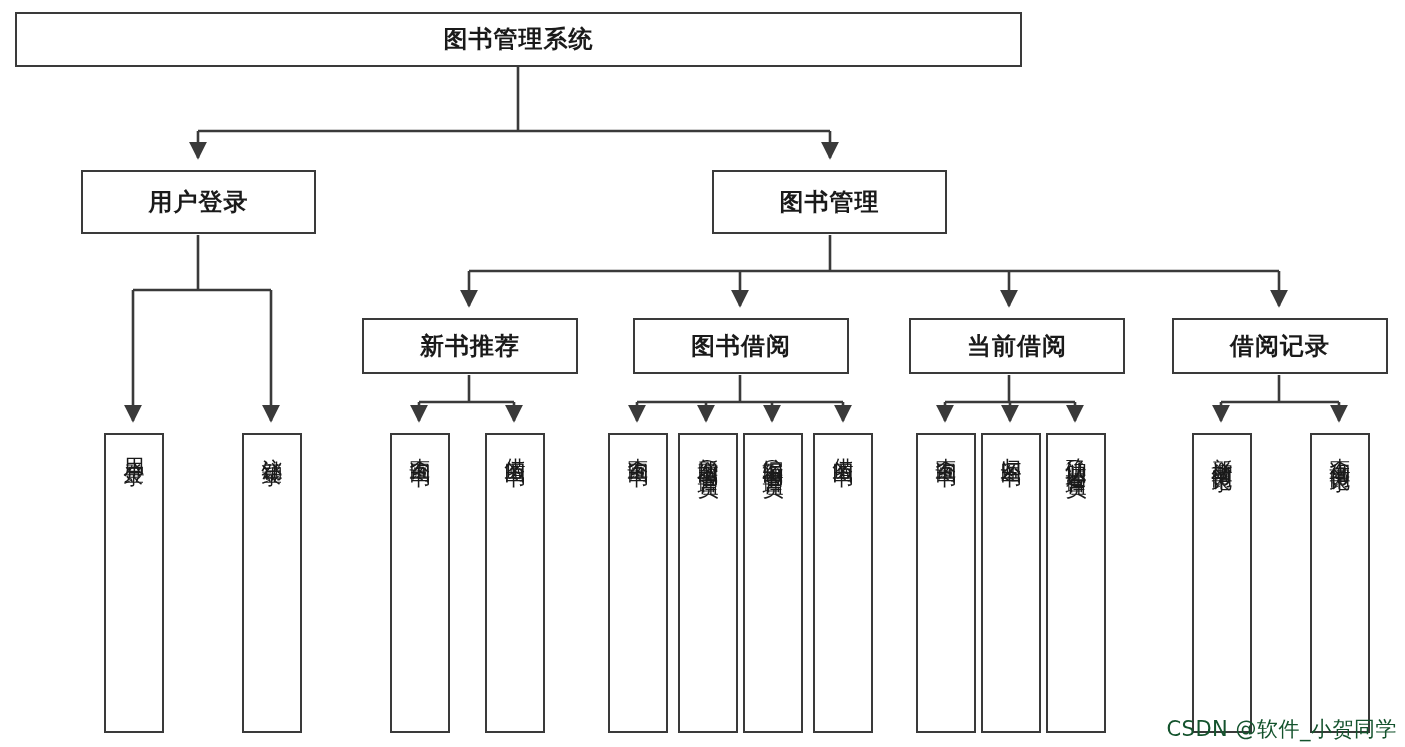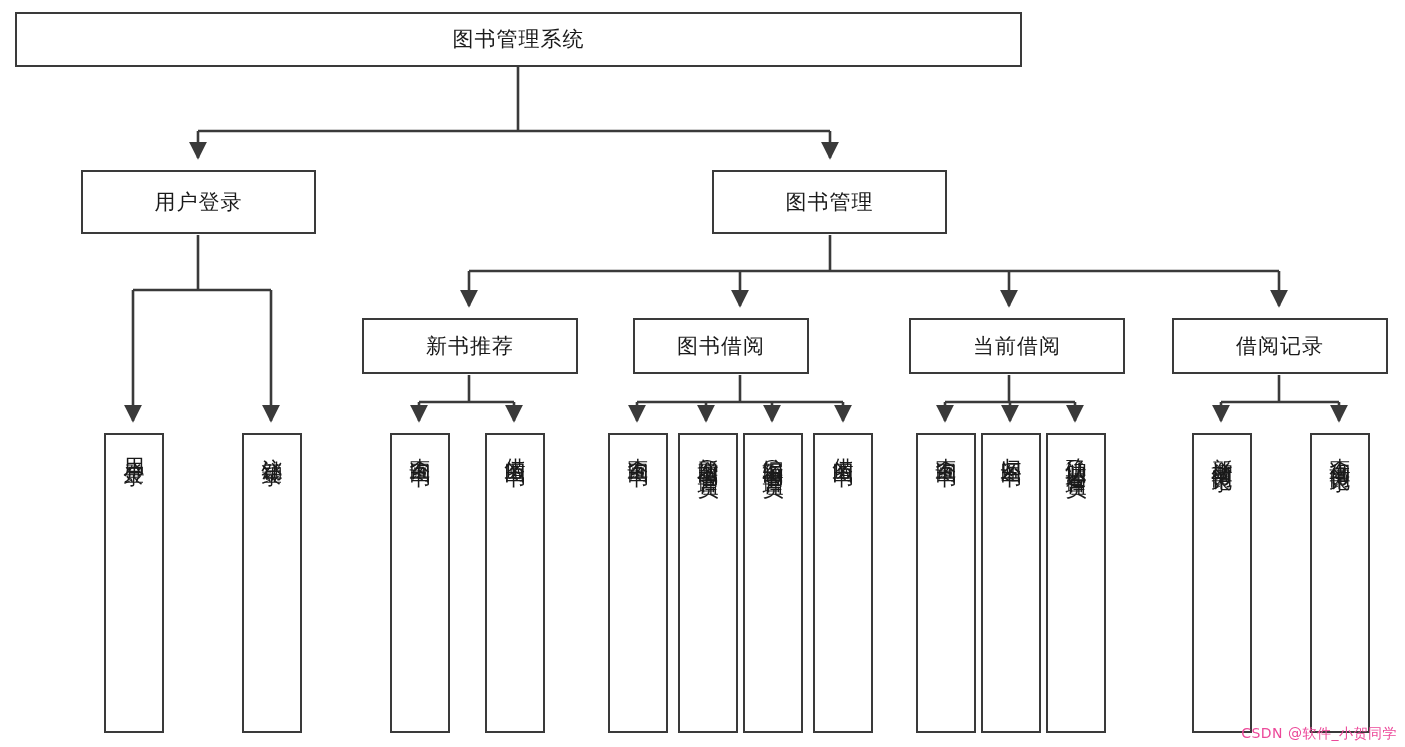--- a/index.html
+++ b/index.html
@@ -32,22 +32,23 @@
     position: absolute;
     box-sizing: border-box;
     background: #ffffff;
     border: 2px solid #3a3a3a;
     display: flex;
     align-items: center;
     justify-content: center;
     color: #1a1a1a;
   }
   .node.horizontal {
-    font-size: 21px;
+    font-size: 24px;
     letter-spacing: 1px;
+    font-weight: bold;
   }
   .node-label {
     display: block;
     text-align: center;
     line-height: 1.28;
   }
   
   .node.vertical {
     align-items: flex-start;
     justify-content: center;
@@ -59,22 +60,22 @@
     text-orientation: upright;
     line-height: 1.05;
     letter-spacing: 3px;
     white-space: nowrap;
   }
   
   #watermark {
     position: absolute;
     right: 8px;
     bottom: 4px;
-    font-size: 14px;
-    color: #ec4899;
+    font-size: 21px;
+    color: #14532d;
     letter-spacing: 0.5px;
     white-space: nowrap;
     pointer-events: none;
   }
 </style>
 </head>
 <body>
 
 <div id="diagram-root">
 
@@ -137,21 +138,21 @@
   </div>
 
   <div class="node horizontal" style="left:362px; top:318px; width:216px; height:56px;">
     <span class="node-label">新书推荐</span>
   </div>
 
   <div class="node horizontal" style="left:712px; top:170px; width:235px; height:64px;">
     <span class="node-label">图书管理</span>
   </div>
 
-  <div class="node horizontal" style="left:633px; top:318px; width:176px; height:56px;">
+  <div class="node horizontal" style="left:633px; top:318px; width:216px; height:56px;">
     <span class="node-label">图书借阅</span>
   </div>
 
   <div class="node horizontal" style="left:902px; top:318px; width:216px; height:56px;margin-left:7px;">
     <span class="node-label">当前借阅</span>
   </div>
 
   <div class="node horizontal" style="left:1172px; top:318px; width:216px; height:56px;">
     <span class="node-label">借阅记录</span>
   </div>

